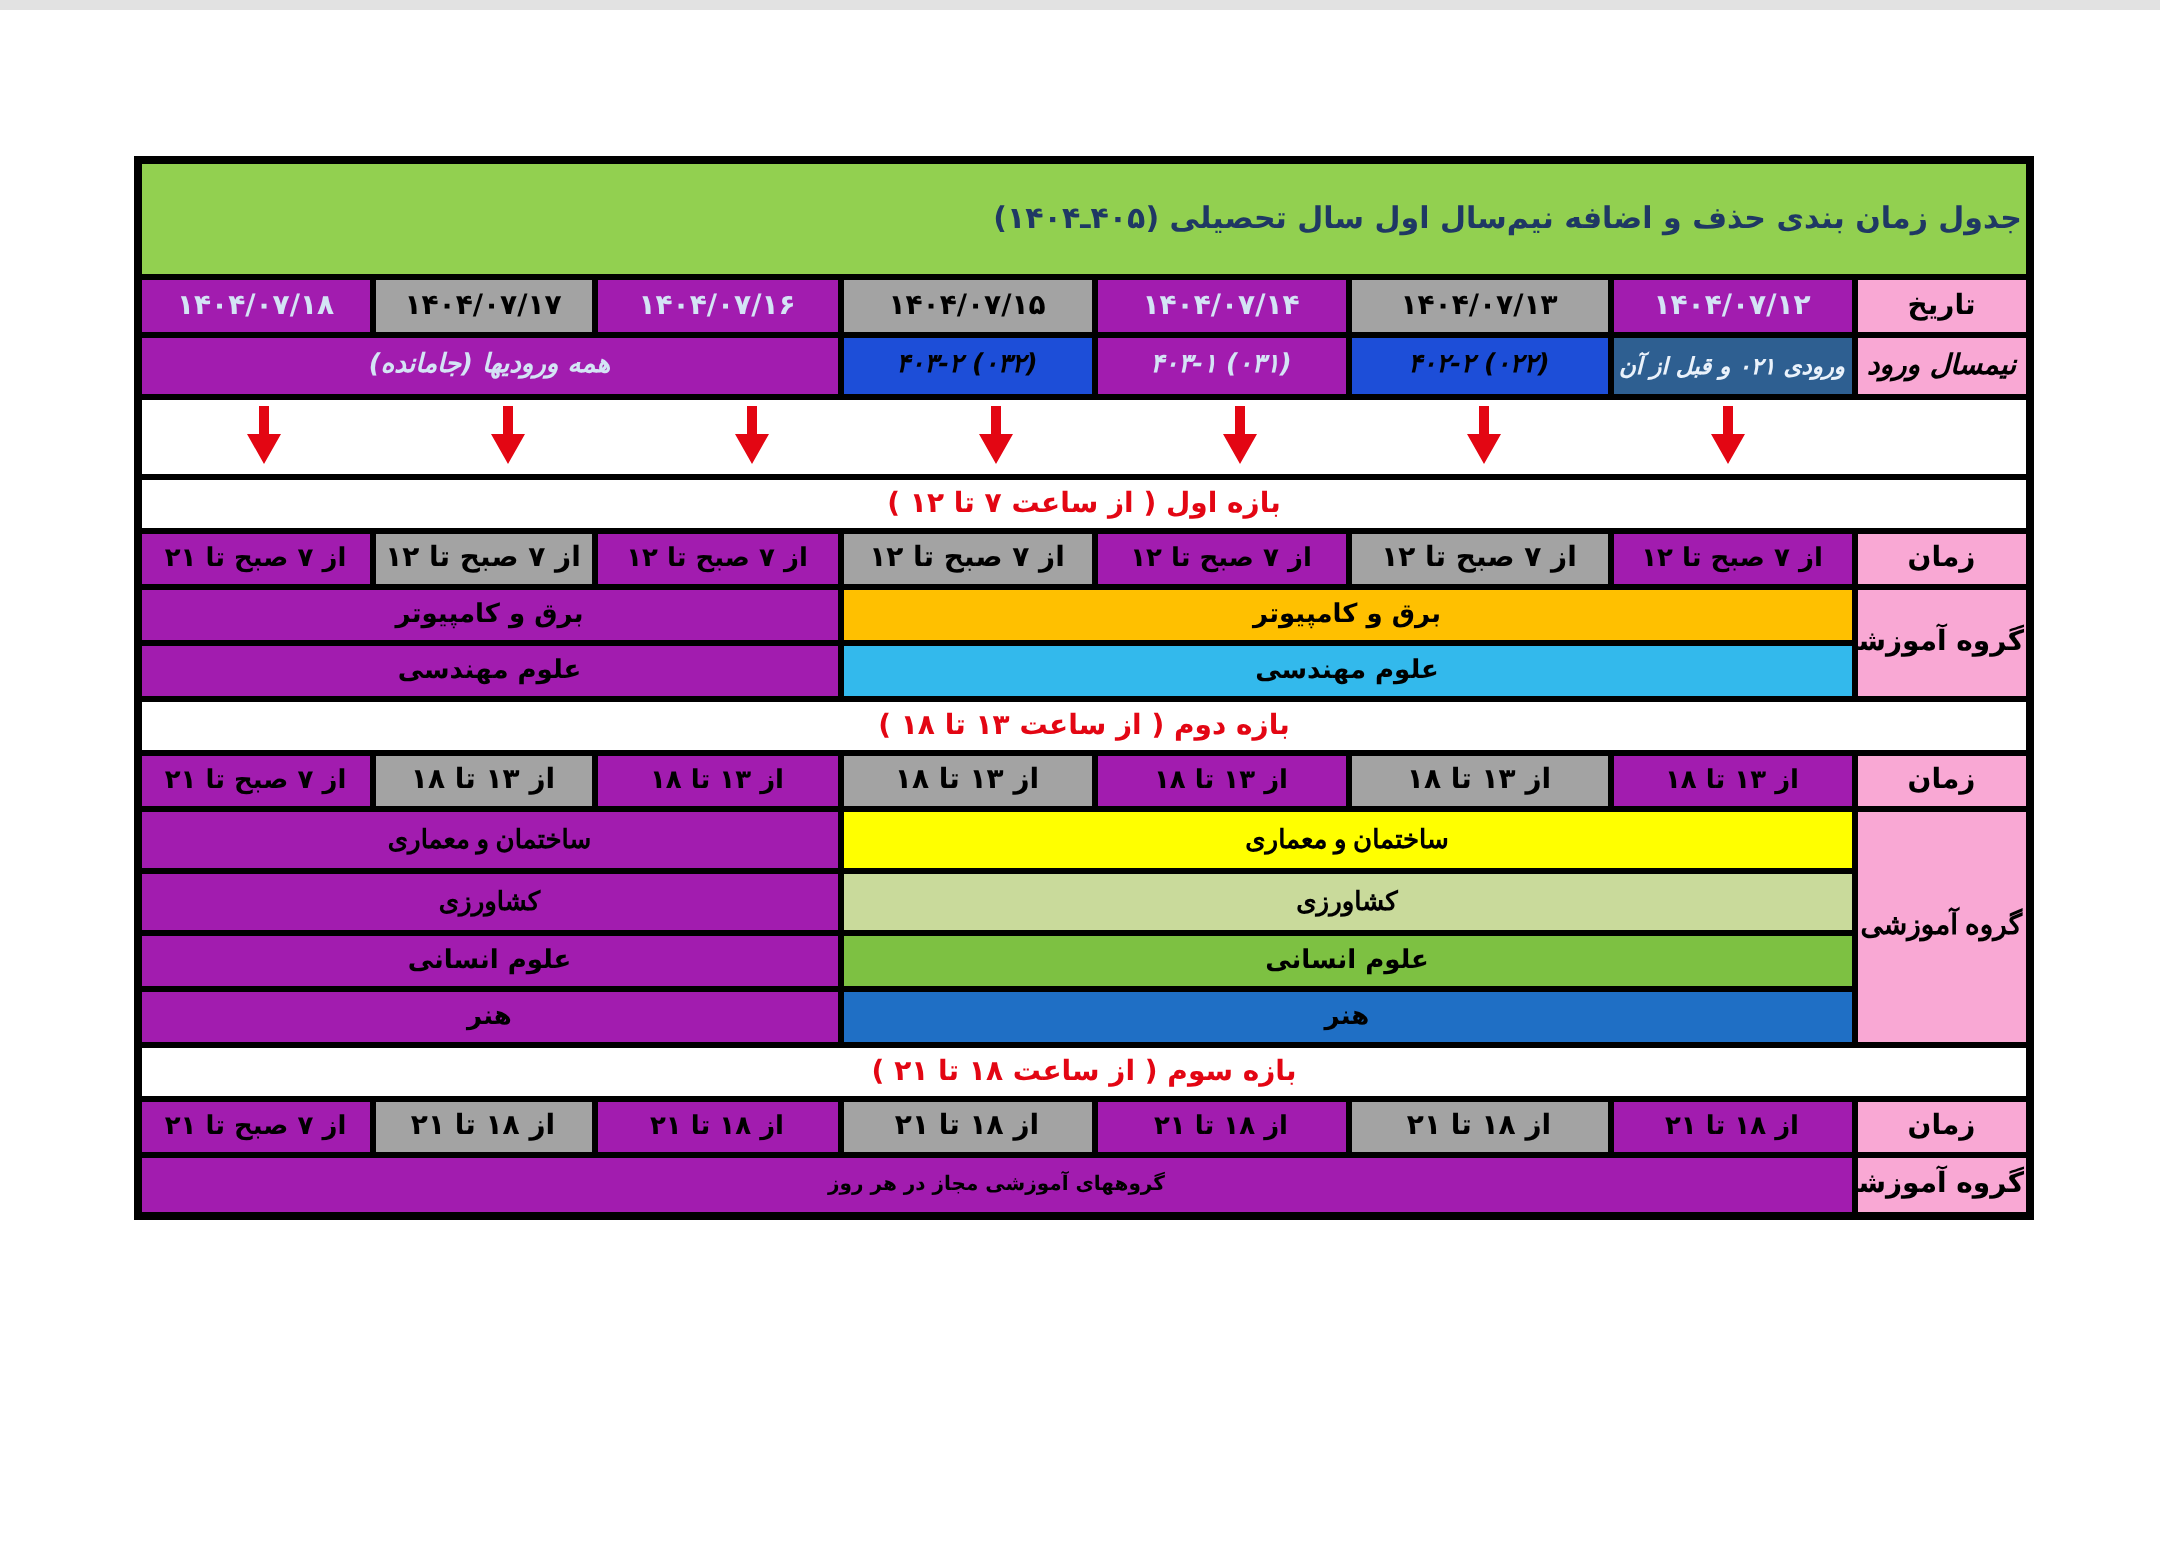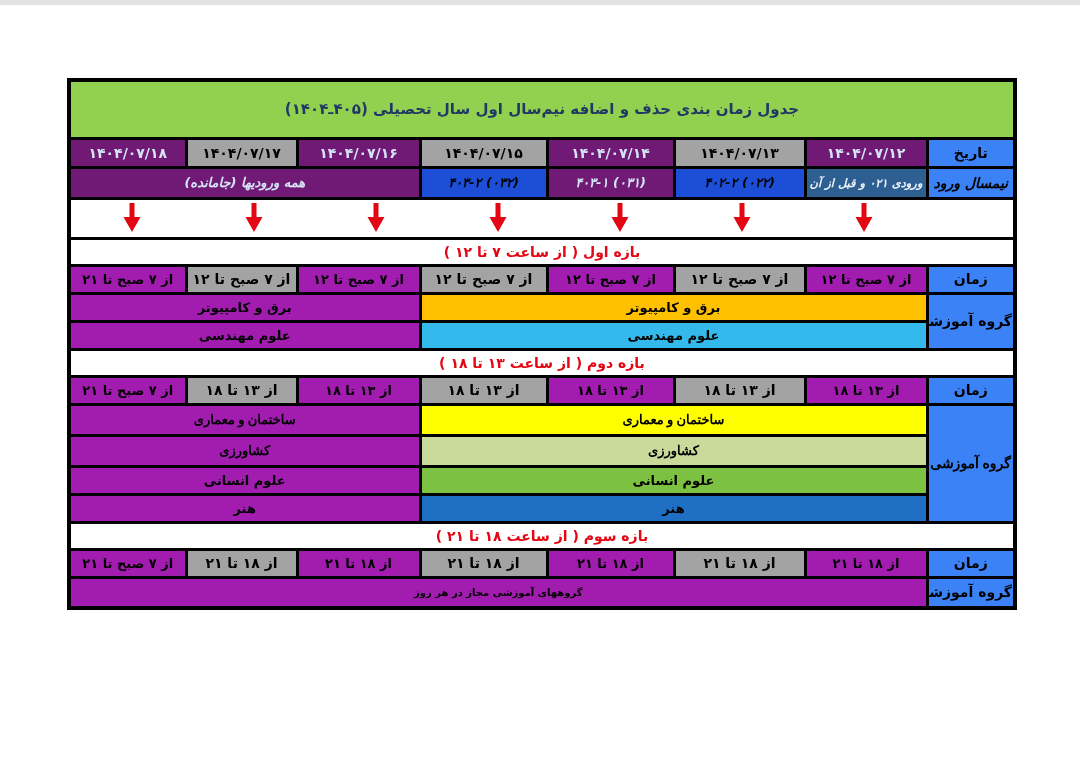--- a/index.html
+++ b/index.html
@@ -24,25 +24,25 @@
   tr.r-title  td { height:58px; }
   tr.r-dates  td { height:29px; }
   tr.r-sem    td { height:31px;font-style:italic; }
   tr.r-arrows td { height:40px; }
   tr.r-sect   td { height:27px; }
   tr.r-time   td { height:28px; }
   tr.r-grp    td { height:28px; }
   tr.r-grp2   td { height:31px;font-family:Liberation Serif, serif; }
   tr.r-foot   td { height:31px; }
 
-  .c-green  { font-size:15px; color:#1f3864; }
-  .c-blue   { background:#701a75; color:#d4e4f5; font-size:14px;text-align:center; }
+  .c-green  { font-size:15px; color:#1f3864;text-align:right; }
+  .c-blue   { background:#a21caf; color:#d4e4f5; font-size:14px;text-align:center; }
   .c-white  { background:#a3a3a3; color:#000; font-size:14px; }
   .c-lav    { background:#a21caf; }
-  .c-label  { background:#3b82f6; font-size:14px; }
+  .c-label  { background:#f9a8d4; font-size:14px; }
   .c-sect   { color:#e30613; font-size:14px; }
   .c-sem-blue { background:#2e5f91; color:#eaf2fb; font-size:11.5px; }
   .c-sem-white { background:#1d4ed8; font-size:13px; }
   .ltr { direction:ltr; }
 
   .arrow-cell { background:#ffffff; padding:0; }
   .arrow-wrap { display:flex; direction:rtl; height:100%; align-items:center; }
   .arrow-box  { flex:1 1 0; display:flex; justify-content:center; align-items:center; }
   .arrow-box svg { display:block; }
   .arrow-poly { fill:#e30613; }

